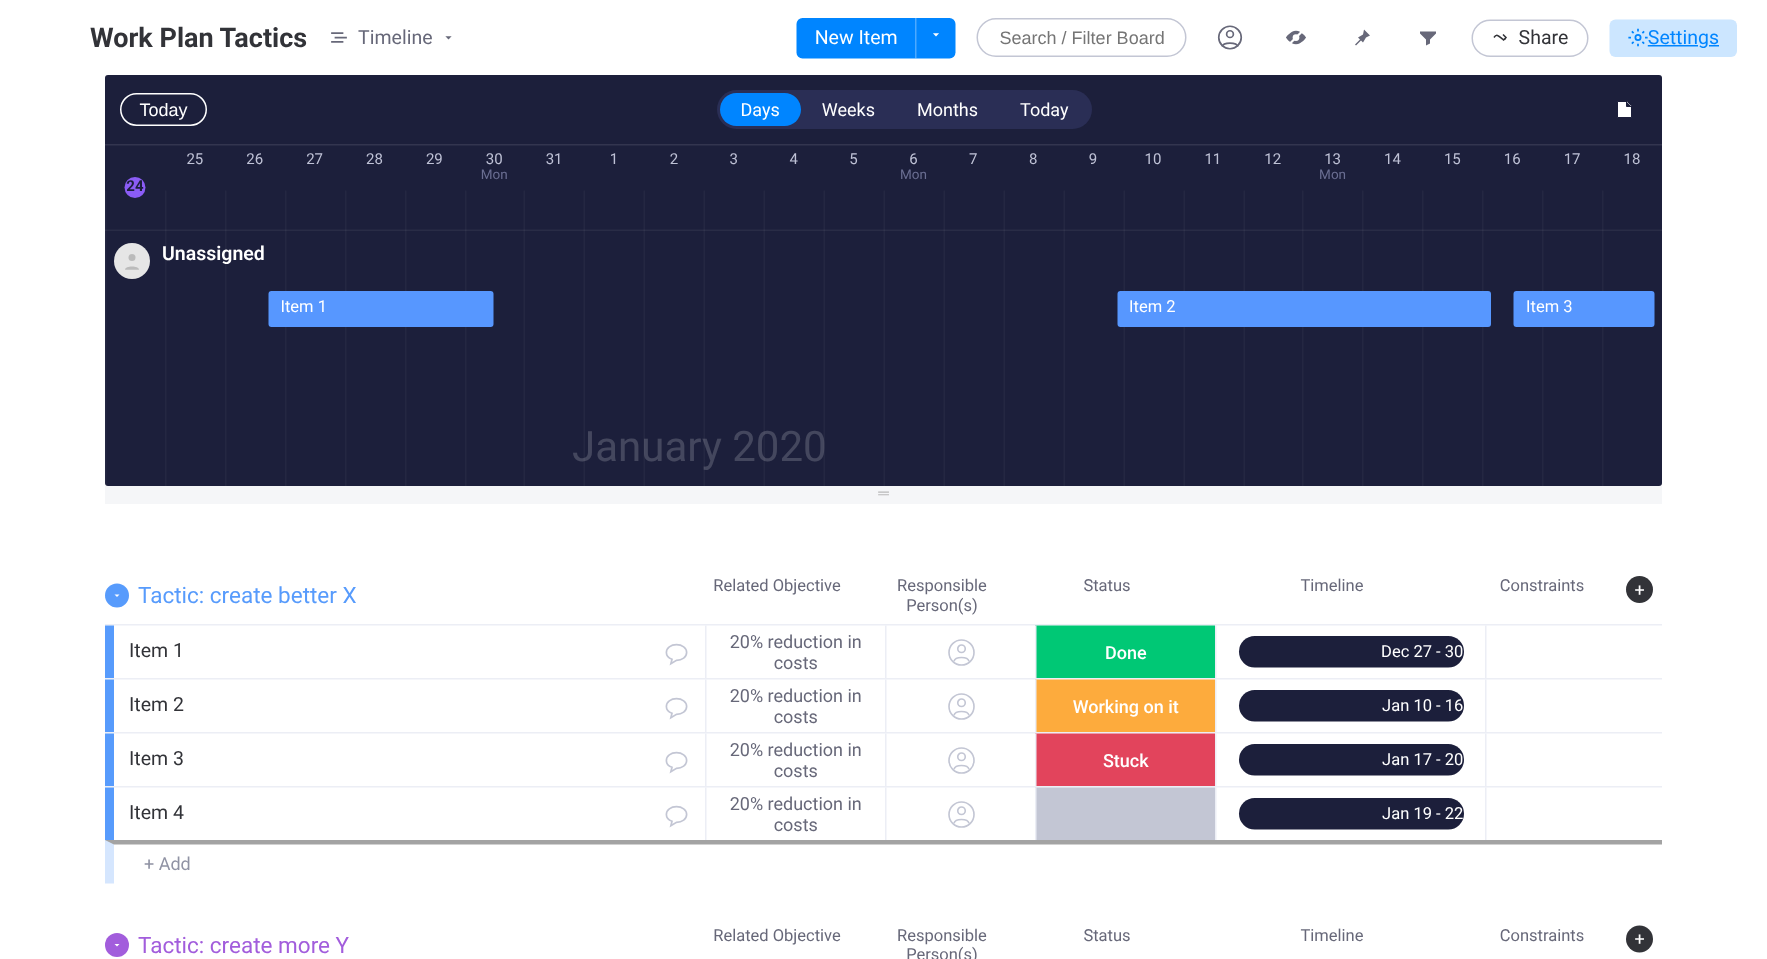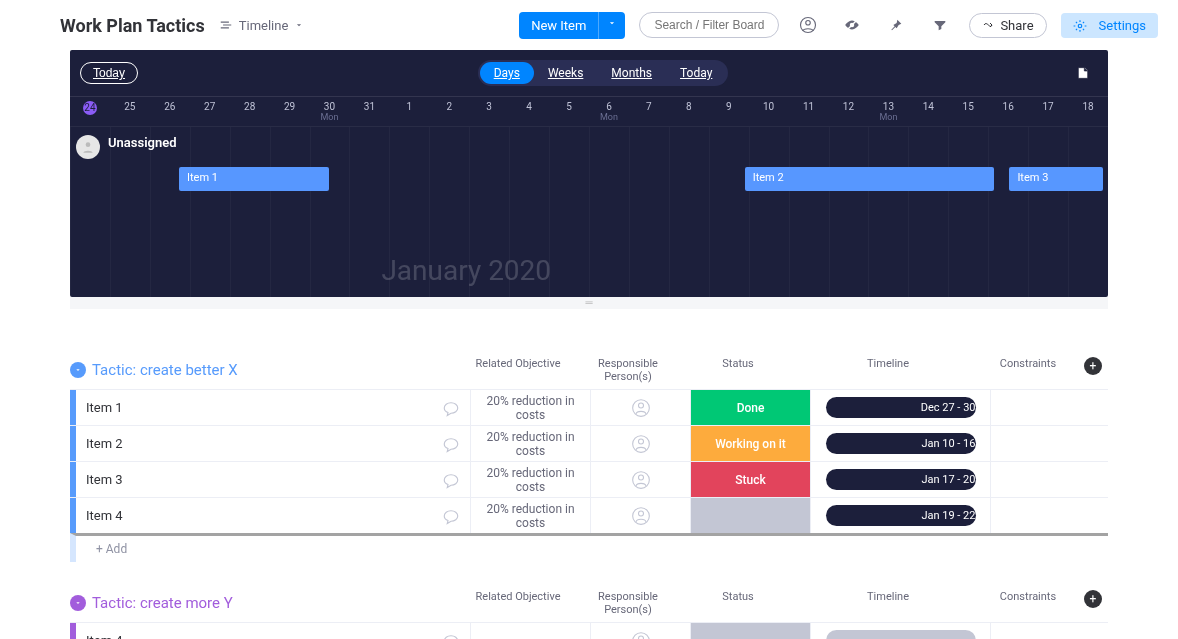--- a/index.html
+++ b/index.html
@@ -7,34 +7,34 @@
 .topbar { display: flex; align-items: center; padding: 10px 20px 10px 60px; gap: 14px; }
 .board-title { font-size: 18px; font-weight: 700; }
 .view-selector { display: flex; align-items: center; gap: 6px; color: #676879; }
 .topbar-spacer { flex: 1; }
 .btn-primary-split { background: #0085ff; color: #fff; display: inline-flex; border-radius: 4px; overflow: hidden; }
 .btn-primary-split .main { padding: 6px 12px; }
 .btn-primary-split .caret { padding: 6px 8px; border-left: 1px solid rgba(255,255,255,0.3); }
 .search-box { border: 1px solid #c3c6d4; border-radius: 20px; padding: 5px 14px; color: #9093a4; width: 140px; font-size: 12px; }
 .icon-btn { width: 30px; height: 30px; display: inline-flex; align-items: center; justify-content: center; border-radius: 50%; color: #676879; cursor: pointer; }
 .btn-outline { border: 1px solid #c3c6d4; border-radius: 20px; padding: 4px 12px; display: inline-flex; align-items: center; gap: 6px; background: #fff; }
-.btn-settings { background: #cce6ff; color: #0085ff; border-radius: 4px; padding: 5px 12px; display: inline-flex; align-items: flex-end; gap: 12px; }
+.btn-settings { background: #cce6ff; color: #0085ff; border-radius: 4px; padding: 5px 12px; display: inline-flex; align-items: flex-start; gap: 0; text-decoration: underline; }
 
 .timeline-area { background: #1c1f3b; color: #fff; margin: 0 70px; position: relative; border-radius: 2px; }
-.timeline-header { display: flex; align-items: center; padding: 8px 10px; gap: 10px; border-bottom: 1px solid rgba(255,255,255,0.1); text-decoration: underline; }
+.timeline-header { display: flex; align-items: center; padding: 8px 10px; gap: 10px; border-bottom: 1px solid rgba(255,255,255,0.1); }
 .today-pill { background: transparent; border: 1px solid #fff; border-radius: 20px; padding: 3px 12px; font-size: 12px; color: #fff; }
 .view-toggles { display: inline-flex; background: #2a2e55; border-radius: 20px; padding: 2px; margin: 0 auto; }
 .view-toggle { padding: 4px 14px; border-radius: 20px; font-size: 12px; color: #fff; }
 .view-toggle.active { background: #0085ff; }
 .flex-spacer { flex: 1; }
 .timeline-days { position: relative; }
 .day-row { display: flex; border-bottom: 1px solid rgba(255,255,255,0.06); }
 .day-col { flex: 1; text-align: center; font-size: 10px; color: #bfc2d6; padding: 4px 0; position: relative; }
 .day-col .mon { font-size: 9px; color: #6a6e92; display:block; }
-.day-24 { background: #8b5cf6; color: #1c1f3b; border-radius: 50%; width: 14px; height: 14px; line-height:14px; margin: 0 auto; font-weight:400; }
+.day-24 { background: #8b5cf6; color: #1c1f3b; border-radius: 50%; width: 14px; height: 14px; line-height:14px; margin: 17px auto; font-weight:700; }
 .grid-lines { position: absolute; top: 30px; left:0; right:0; bottom:0; display: flex; pointer-events: none; }
 .grid-lines .gl { flex:1; border-left: 1px solid rgba(255,255,255,0.04); }
 .swim { position: relative; height: 170px; }
 .swim-label { display: flex; align-items: flex-start; gap: 8px; padding: 8px 0 8px 6px; font-size: 13px; font-weight: 600; }
 .avatar-sm { width: 24px; height: 24px; border-radius: 50%; background: #e6e6e6; display: inline-flex; align-items:center; justify-content:center; }
 .bar-lane { position: absolute; left:0; right:0; height: 28px; }
 .task-bar { position: absolute; height: 24px; background: #5797ff; border-radius: 2px; color: #fff; font-size: 11px; padding: 4px 8px; }
 .month-label { position: absolute; bottom: 10px; left: 30%; font-size: 28px; color: rgba(255,255,255,0.18); font-weight: 400; }
 .resize-handle { height: 12px; background: #f5f6f8; text-align: center; color: #bbb; font-size: 10px; margin: 0 70px; }
 

